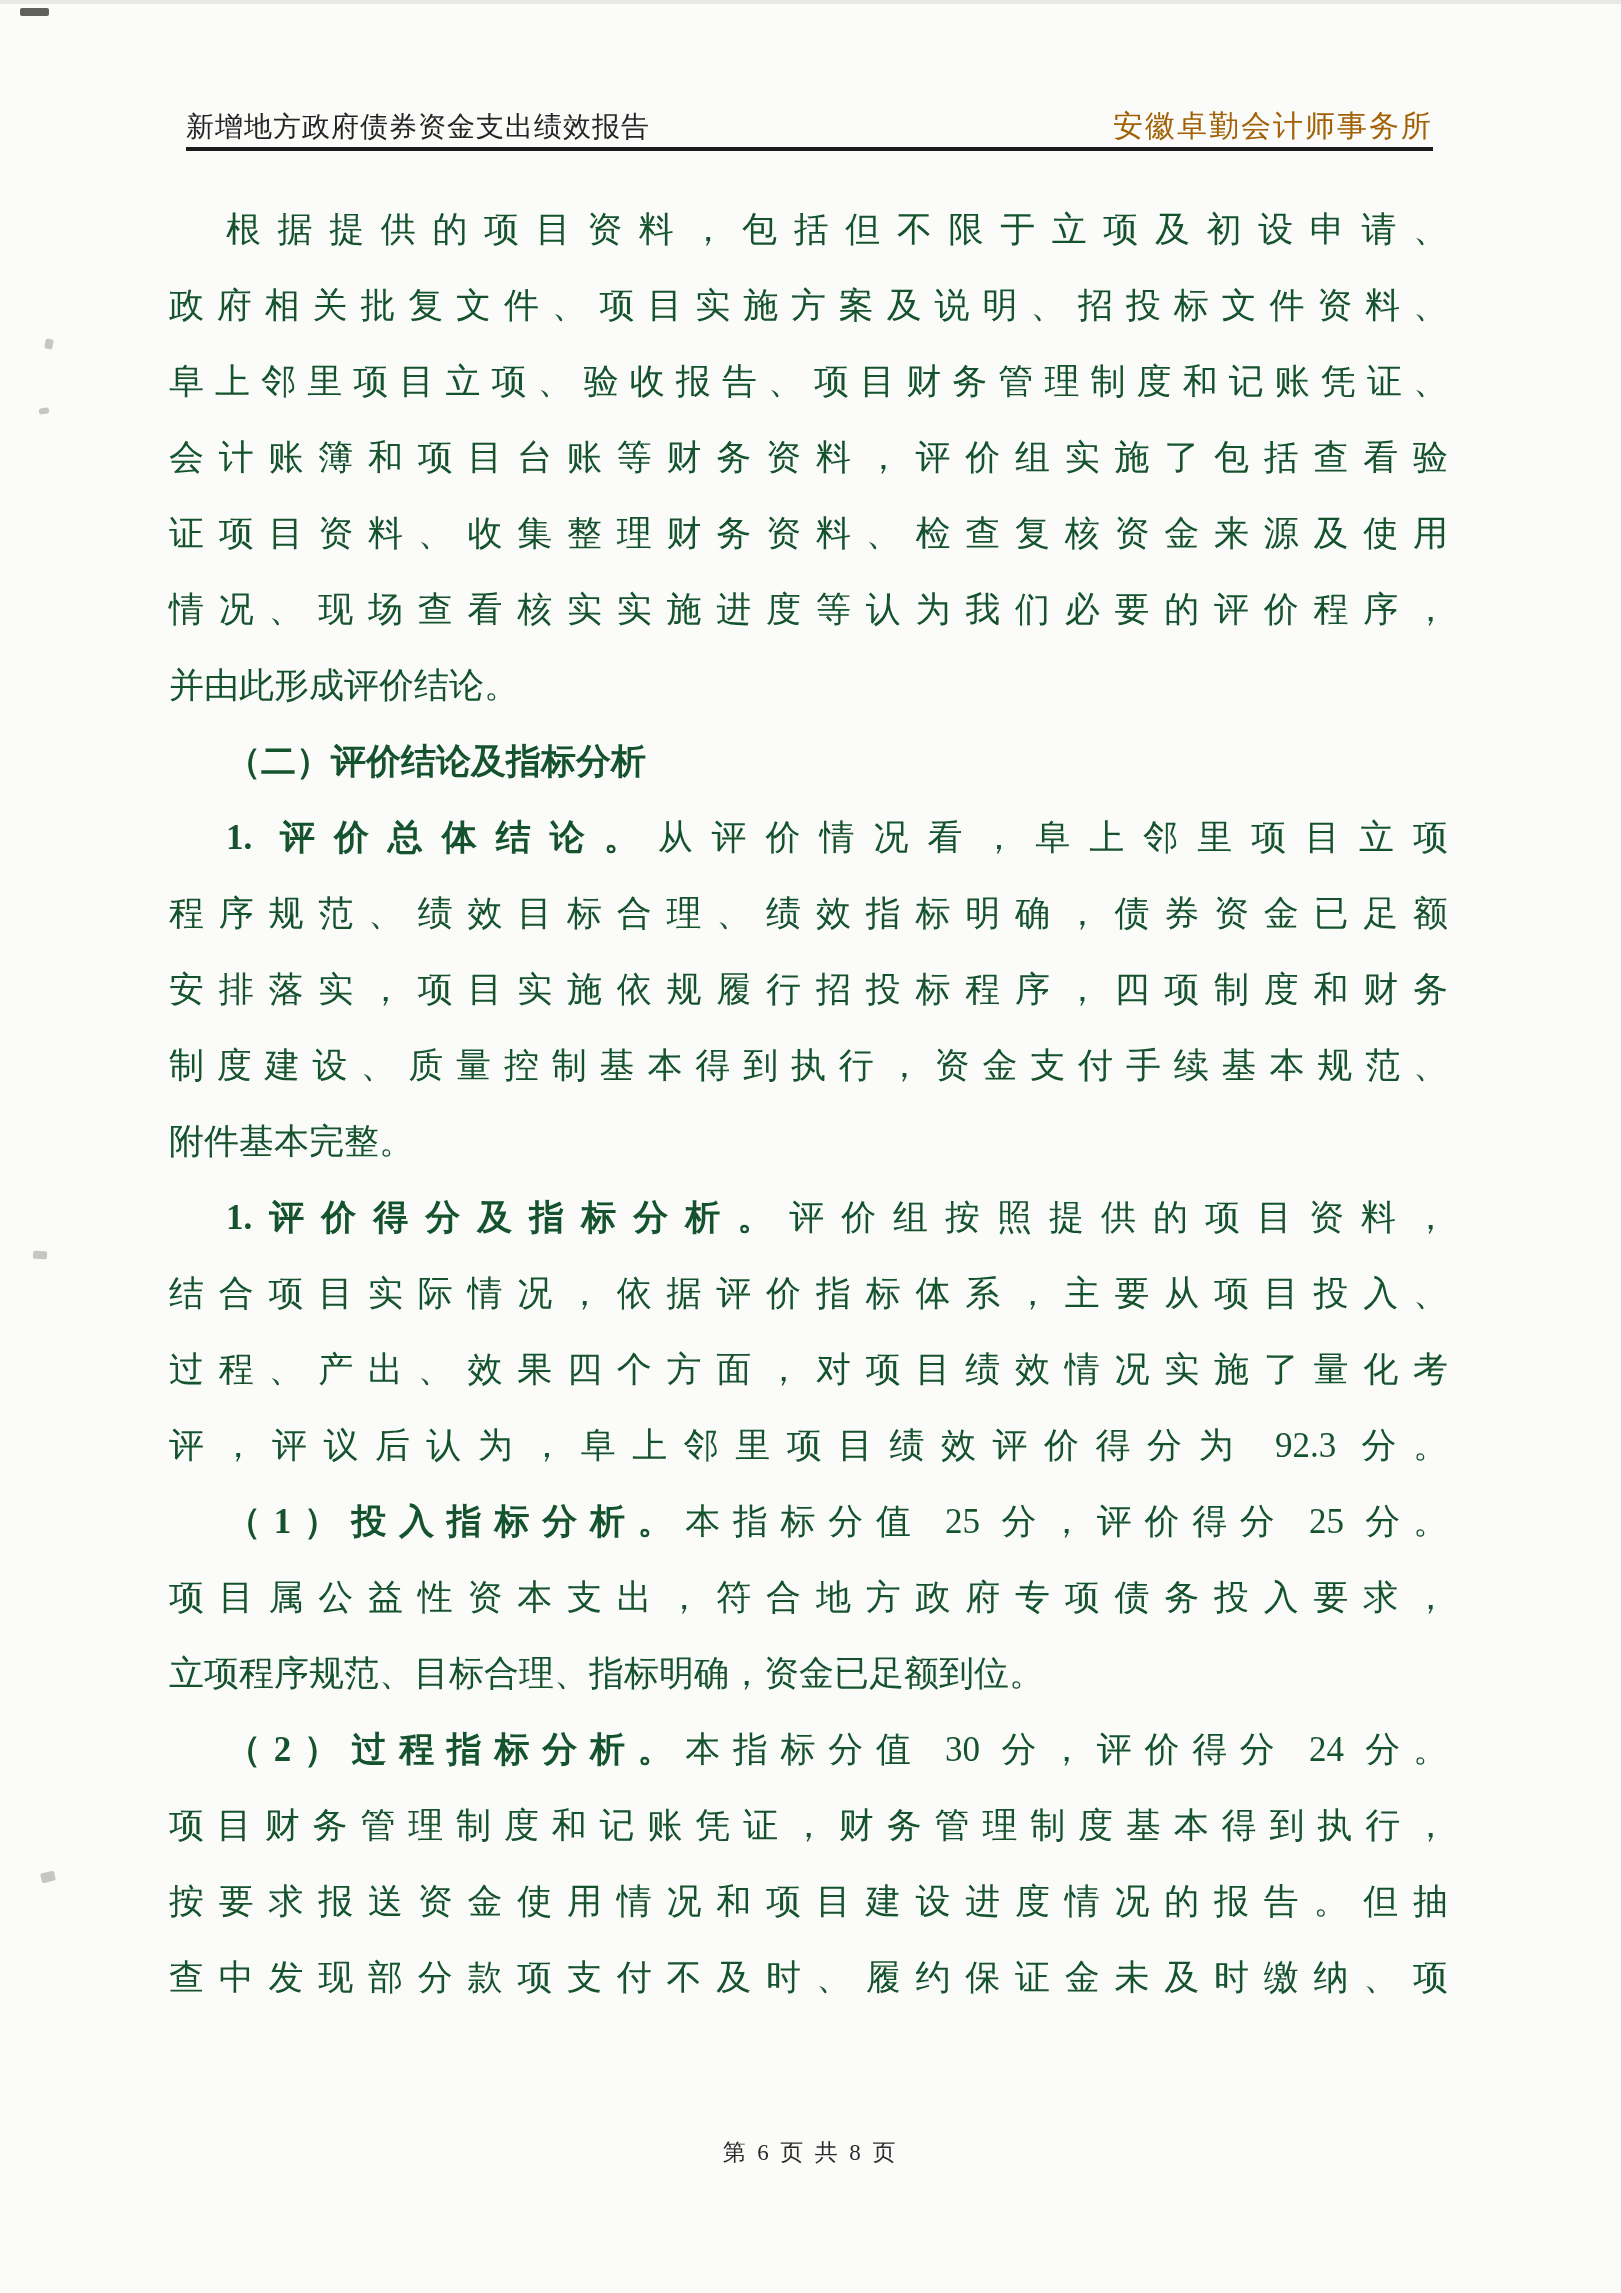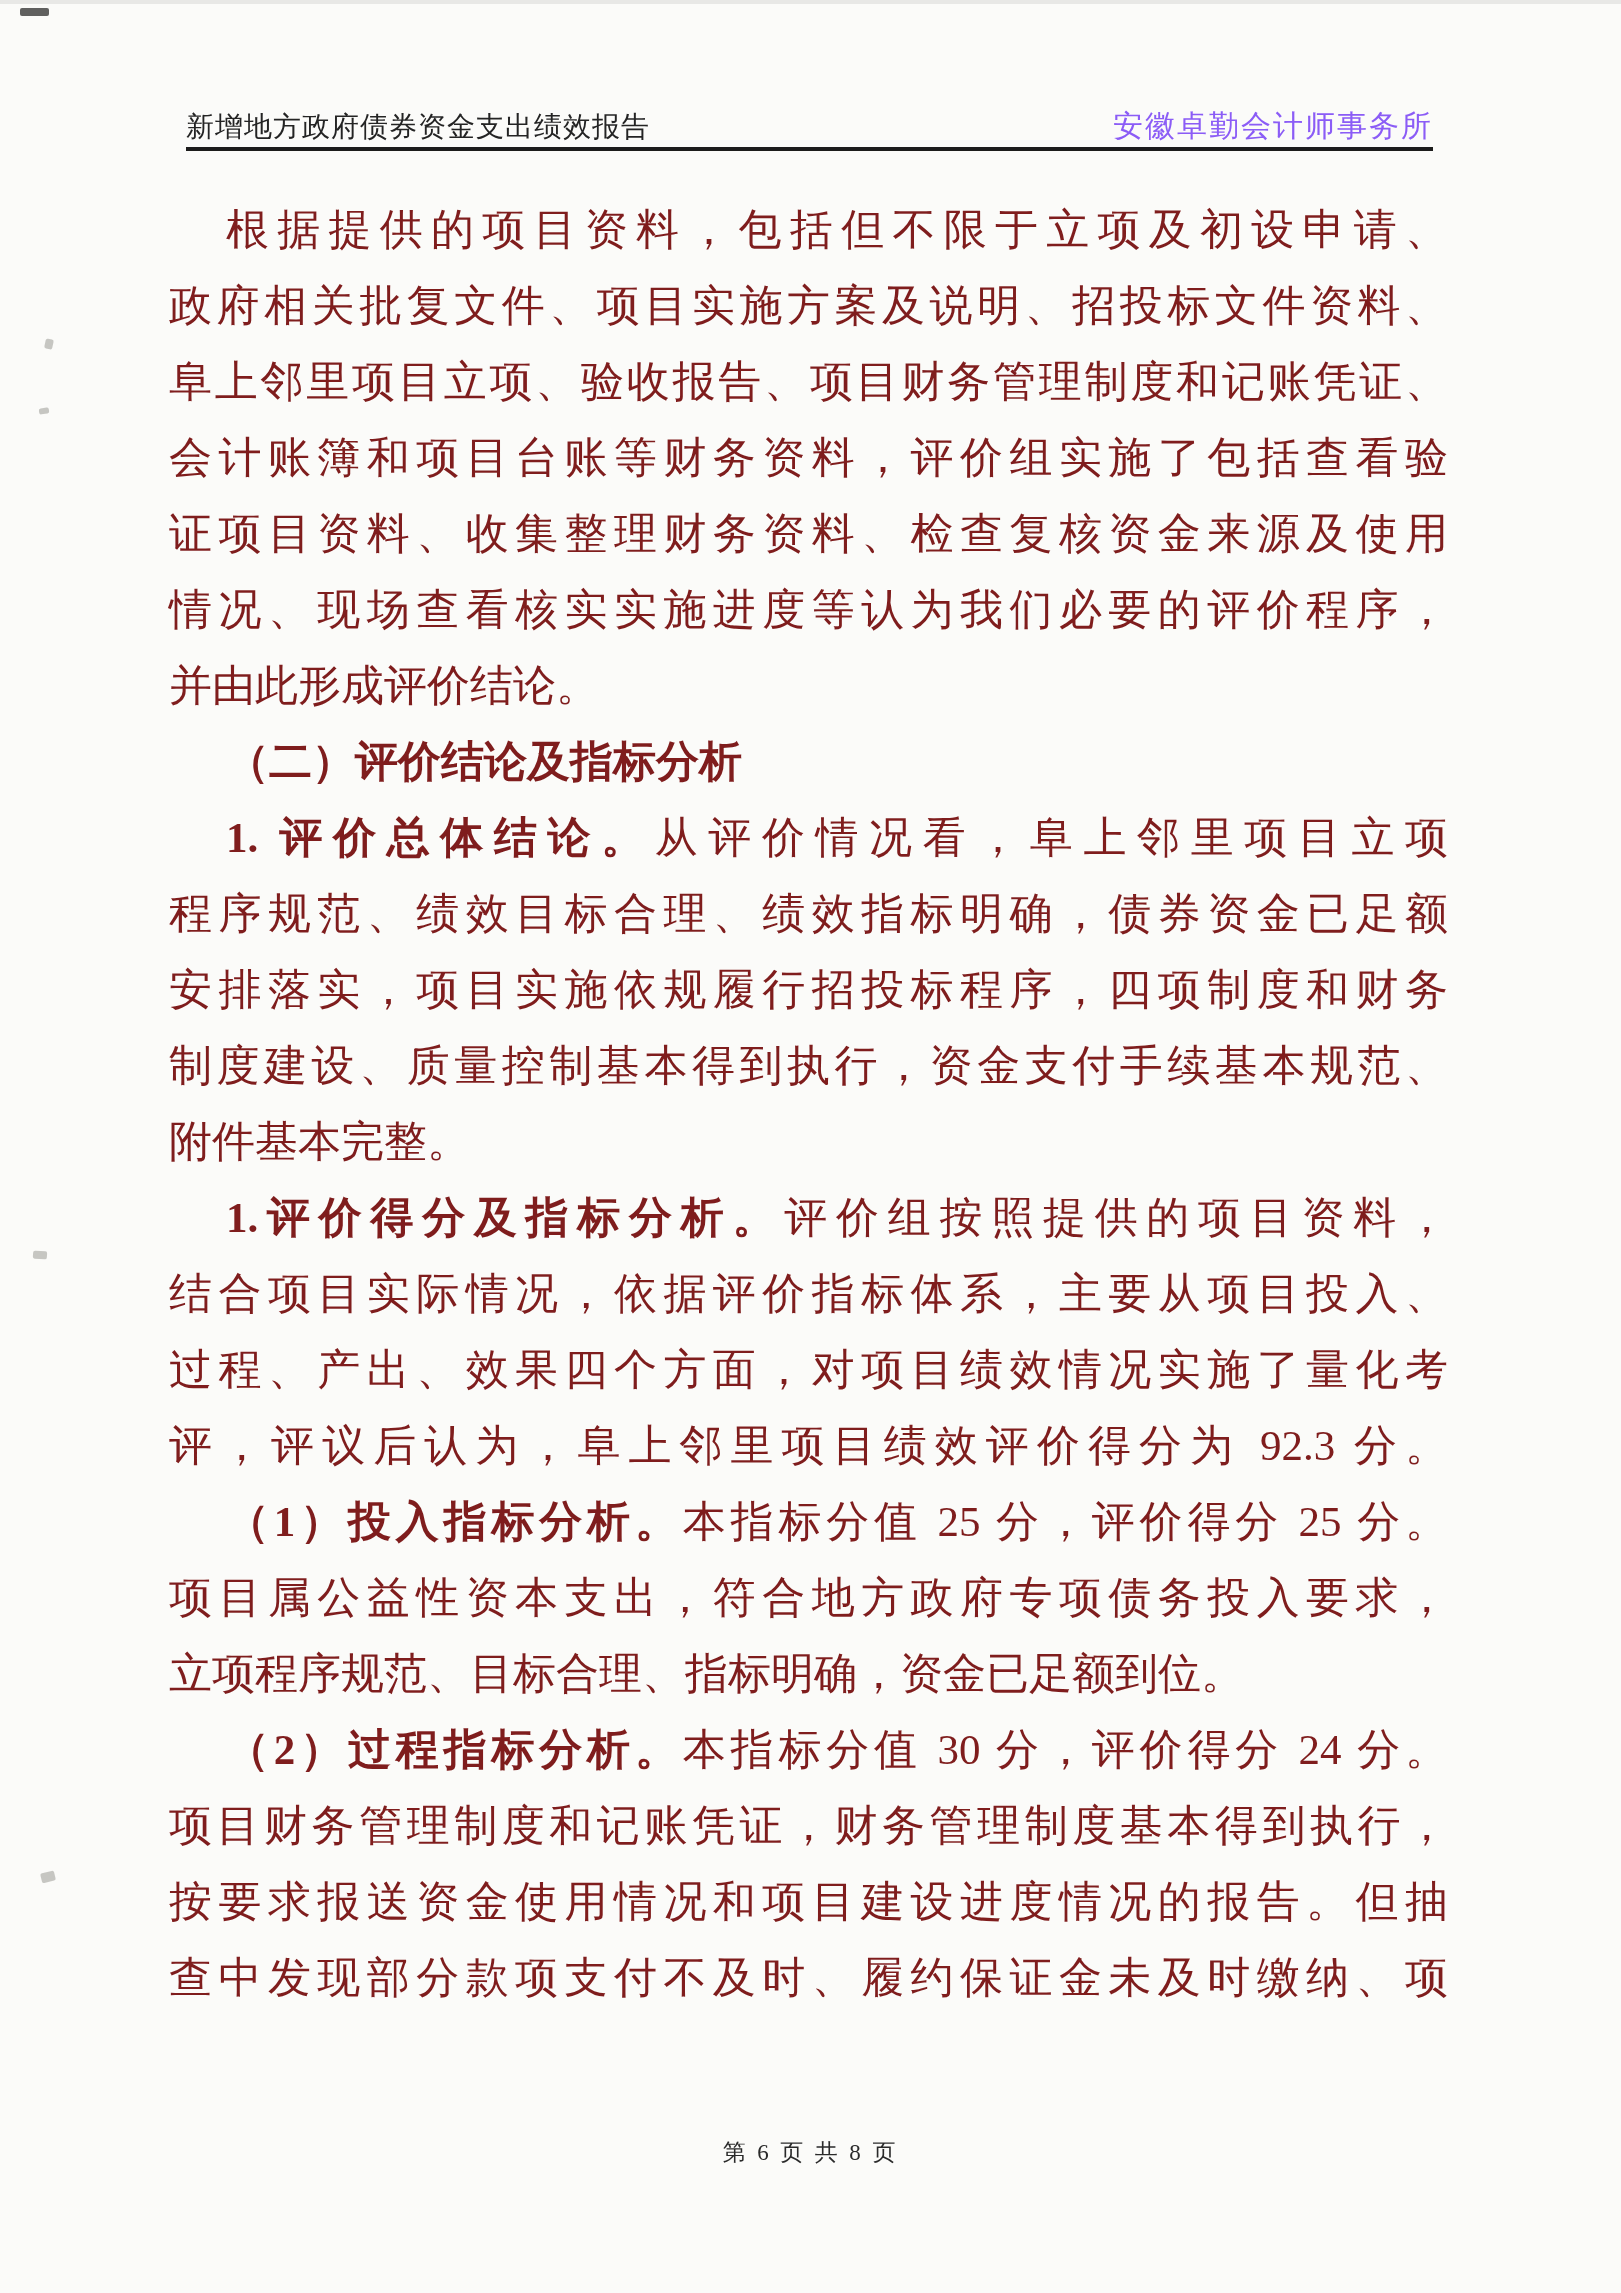--- a/index.html
+++ b/index.html
@@ -17,37 +17,37 @@
   .header {
     position: absolute;
     left: 186px;
     right: 188px;
     top: 102px;
     display: flex;
     justify-content: space-between;
     align-items: baseline;
   }
   .header .h-left  { font-size: 28px; letter-spacing: 1px; color: #242424; }
-  .header .h-right { font-size: 30px; letter-spacing: 2px; color: #8b5cf6; }
+  .header .h-right { font-size: 30px; letter-spacing: 2px; color: #a16207; }
   .rule {
     position: absolute;
     left: 186px;
     right: 188px;
     top: 143px;
     height: 3.9px;
     background: #1c1c1c;
   }
   .body-text {
     position: absolute;
     left: 169px;
     right: 173px;
     top: 188px;
-    font-size: 43px;
+    font-size: 35px;
     line-height: 76px;
-    color: #7f1d1d;
+    color: #14532d;
   }
   .line { white-space: nowrap; }
   .line.fill {
     white-space: normal;
     text-align: justify;
     text-align-last: justify;
     text-justify: inter-character;
   }
   .line.indent { padding-left: 57px; }
   .seg-bold { font-weight: 700; }

